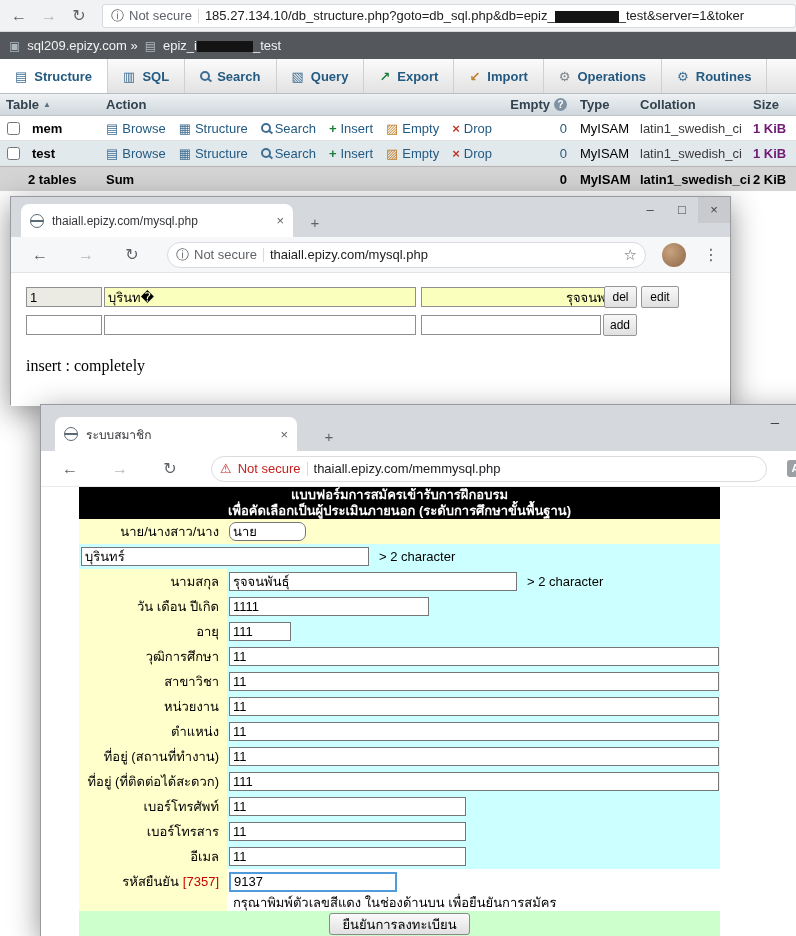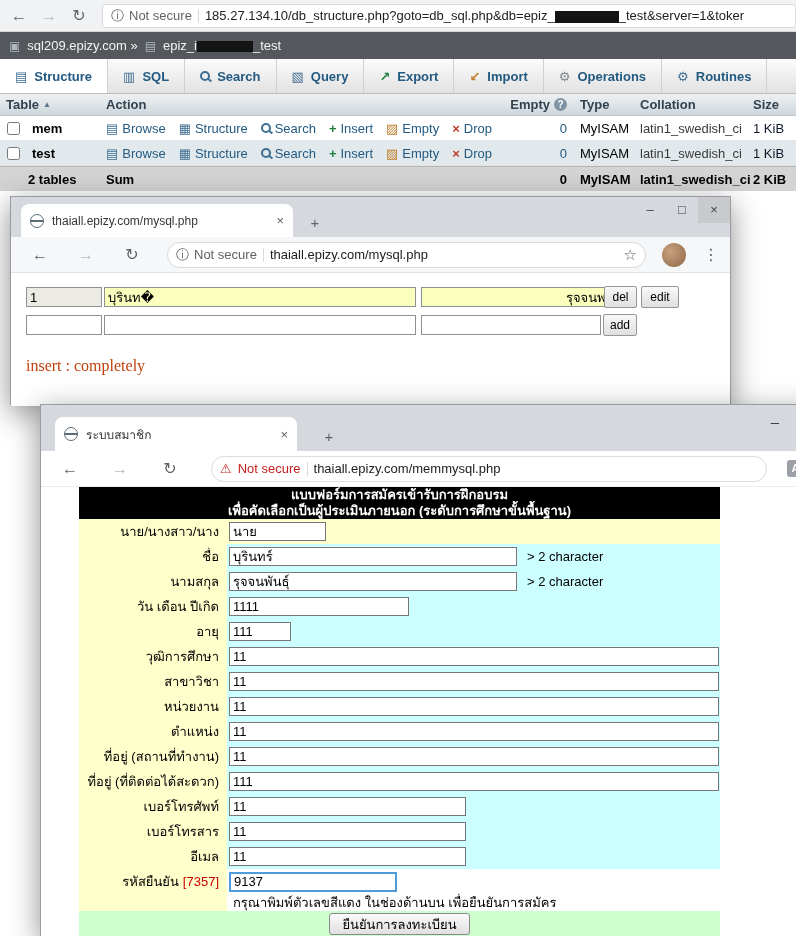--- a/index.html
+++ b/index.html
@@ -42,21 +42,21 @@
   .c-type{width:60px;padding-left:3px;flex:none;}
   .c-coll{width:108px;padding-left:3px;flex:none;}
   .c-size{width:51px;padding-left:8px;flex:none;}
   .row-check{margin-left:1px;width:13px;height:13px;}
   .tbl-name{font-weight:bold;color:#000;margin-left:8px;}
   .act{display:inline-flex;align-items:center;gap:4px;color:#235a81;margin-right:13px;white-space:nowrap;cursor:default;}
   .help-badge{width:13px;height:13px;border-radius:50%;background:#7f93a5;color:#fff;font-size:10px;line-height:13px;text-align:center;font-weight:bold;flex:none;}
   .sort-ic{font-size:8px;color:#5a7184;}
   .val-rows{color:#235a81;}
   .val-coll{color:#3a3a3a;}
-  .val-size{color:#0f172a;font-weight:normal;}
+  .val-size{color:#701a75;font-weight:bold;}
 
   
   .window{position:absolute;background:#fff;border:1px solid #989ba0;box-shadow:0 8px 28px rgba(0,0,0,.45);}
   .titlebar{position:relative;background:#d5d9de;}
   .browser-tab{position:absolute;bottom:0;background:#fff;border-radius:8px 8px 0 0;display:flex;align-items:center;padding:0 9px;gap:8px;font-size:12px;color:#35363a;}
   .tab-title{white-space:nowrap;overflow:hidden;text-overflow:ellipsis;flex:1;}
   .tab-close{color:#5f6368;font-size:13px;margin-left:auto;flex:none;}
   .newtab-btn{position:absolute;bottom:6px;font-size:15px;color:#5f6368;width:24px;text-align:center;}
   .win-btns{position:absolute;top:0;right:0;display:flex;}
   .win-btn{width:32px;height:26px;text-align:center;line-height:26px;font-size:13px;color:#404346;}
@@ -80,21 +80,21 @@
   #m-id{left:15px;top:14px;width:76px;background:#ebebe4;}
   #m-name{left:93px;top:14px;width:312px;background:#faffbd;}
   #m-surname{left:410px;top:14px;width:202px;background:#faffbd;text-align:right;}
   #m-id2{left:15px;top:42px;width:76px;}
   #m-name2{left:93px;top:42px;width:312px;}
   #m-surname2{left:410px;top:42px;width:180px;}
   .mbtn{position:absolute;height:22px;background:linear-gradient(#f8f8f8,#e0e0e0);border:1px solid #969696;border-radius:2px;font-size:12px;font-family:inherit;color:#000;}
   #m-del{left:593px;top:13px;width:33px;}
   #m-edit{left:630px;top:13px;width:38px;}
   #m-add{left:592px;top:41px;width:34px;}
-  #m-status{position:absolute;left:15px;top:84px;font-family:"Liberation Serif","DejaVu Serif",serif;font-size:16px;color:#c2410c;}
+  #m-status{position:absolute;left:15px;top:84px;font-family:"Liberation Serif","DejaVu Serif",serif;font-size:16px;color:#000000;}
 
   
   #front-win{left:40px;top:404px;width:900px;height:532px;z-index:10;}
   #front-win .titlebar{height:46px;}
   #front-win .browser-tab{left:14px;width:242px;height:34px;}
   #front-win .newtab-btn{left:276px;}
   .min-btn{position:absolute;top:2px;left:714px;width:40px;height:30px;text-align:center;line-height:30px;font-size:15px;color:#404346;}
   #front-win .ch-nav{height:36px;background:#fff;border-bottom:1px solid #ebebeb;padding:0 14px;gap:20px;}
   #front-win .omnibox{flex:none;width:556px;border-radius:14px;height:26px;margin-left:6px;border:1px solid #dadce0;}
   .warn-ic{color:#c5221f;font-size:13px;flex:none;}
@@ -103,21 +103,21 @@
   #front-win .content{height:450px;background:#fff;}
 
   .form-table{width:641px;margin-left:38px;font-size:13px;}
   .fm-head{background:#000;color:#fff;font-weight:bold;font-size:13px;text-align:center;line-height:16px;height:32px;}
   .fm-row{display:flex;height:25px;}
   .fm-lbl{width:148px;background:#ffffcc;display:flex;align-items:center;justify-content:flex-end;padding-right:8px;flex:none;}
   .fm-ctl{flex:1;background:#ccffff;display:flex;align-items:center;padding-left:2px;}
   .r-yellow .fm-ctl{background:#ffffcc;}
   .r-white .fm-ctl{background:#ffffff;}
   .fi{height:19px;border:1px solid #767676;background:#fff;font-size:13px;font-family:inherit;padding:0 3px;}
-  .w62{width:62px;} .w75{width:97px;} .w168{width:180px;} .w237{width:237px;} .w288{width:288px;} .w490{width:490px;}
+  .w62{width:62px;} .w75{width:77px;border-radius:7px;} .w168{width:200px;} .w237{width:237px;} .w288{width:288px;} .w490{width:490px;}
   .note{margin-left:10px;}
   .cap-code{color:#cc0000;margin-left:4px;}
   .cap-input{width:168px;height:20px;border:2px solid #529bdb;}
   .fm-hintrow{height:17px;}
   .fm-hintrow .fm-ctl{padding-left:6px;}
   .fm-btnrow{height:26px;background:#ccffcc;display:flex;align-items:center;justify-content:center;}
   .submit-btn{height:22px;padding:0 12px;background:linear-gradient(#fbfbfb,#e0e0e0);border:1px solid #8a8a8a;border-radius:3px;font-size:13px;font-family:inherit;color:#000;}
 </style>
 </head>
 <body>
@@ -367,21 +367,20 @@
           <div>เพื่อคัดเลือกเป็นผู้ประเมินภายนอก (ระดับการศึกษาขั้นพื้นฐาน)</div>
         </div>
 
         <div class="fm-row r-yellow">
           <div class="fm-lbl">นาย/นางสาว/นาง</div>
           <div class="fm-ctl">
               <input class="fi w75" value="นาย" style="">
             </div>
         </div>
         <div class="fm-row">
-          <div class="fm-lbl">ชื่อ</div>
           <div class="fm-ctl">
             <input class="fi w288" value="บุรินทร์" style="">
             <span class="note">&gt; 2 character</span>
           </div>
         </div>
         <div class="fm-row">
           <div class="fm-lbl">นามสกุล</div>
           <div class="fm-ctl">
             <input class="fi w288" value="รุจจนพันธุ์" style="">
             <span class="note">&gt; 2 character</span>

